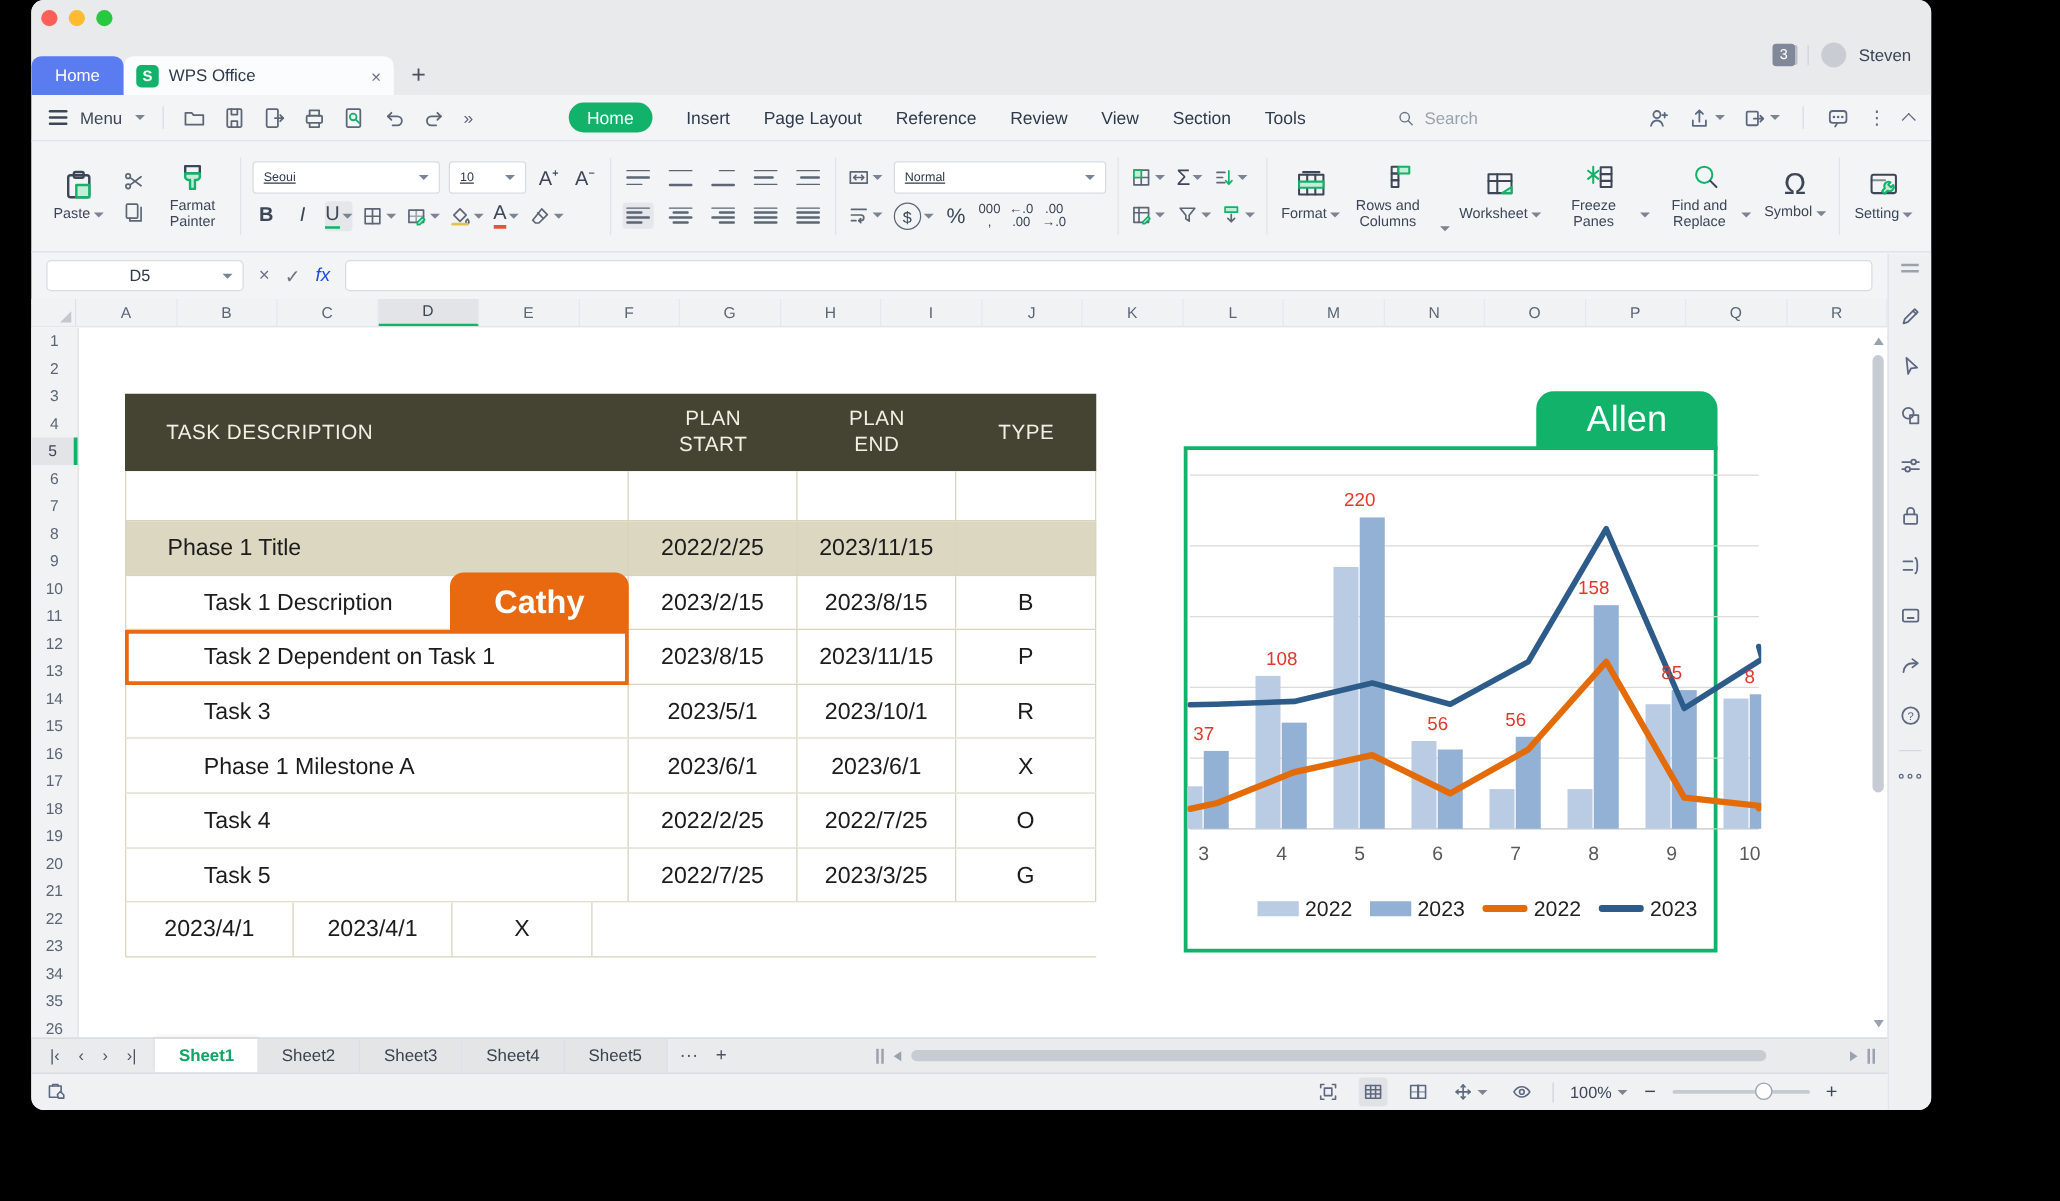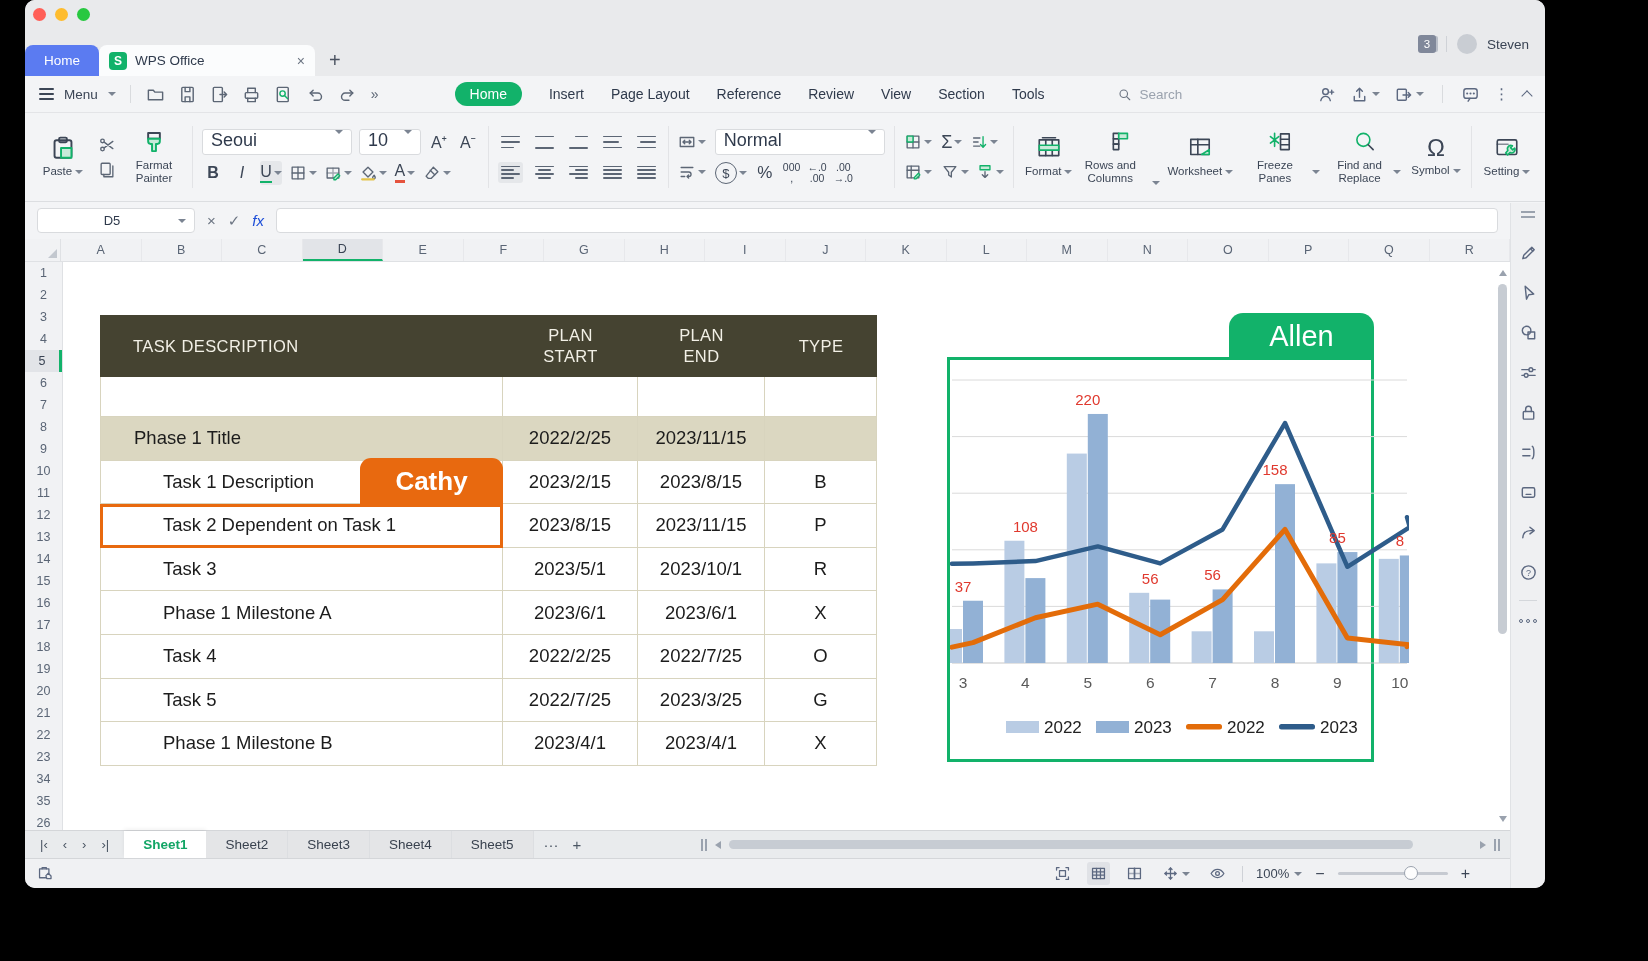--- a/index.html
+++ b/index.html
@@ -54,21 +54,21 @@
            padding:0 12px;gap:9px;border-bottom:1px solid #dcdee1;}
   .tdiv{width:1px;height:62px;background:#e2e3e6;}
   .bigbtn{display:flex;flex-direction:column;align-items:center;justify-content:center;gap:4px;
           color:#3c4656;font-size:11.5px;min-width:52px;text-align:center;line-height:1.15;}
   .bigbtn svg{width:26px;height:26px;}
   .stack2{display:flex;flex-direction:column;gap:7px;}
   .stack2 svg{width:18px;height:18px;color:#5c6675;}
   .rowpair{display:flex;flex-direction:column;gap:6px;}
   .trow1{display:flex;align-items:center;gap:7px;}
   .selbox{background:#fff;border:1px solid #d9dbde;border-radius:3px;height:26px;display:flex;
-          align-items:flex-start;padding:0 8px;font-size:18px;color:#2f3a4c;gap:6px;}
+          align-items:center;padding:0 8px;font-size:10px;color:#2f3a4c;gap:6px;text-decoration:underline;}
   .selbox .caret{margin-left:auto;}
   .fontsz{width:62px;}.fontnm{width:150px;}.stylenm{width:170px;}
   .tbt{font-size:16px;color:#3c4656;display:flex;align-items:center;justify-content:center;
        min-width:22px;height:24px;gap:2px;}
   .tbt svg{width:18px;height:18px;color:#5c6675;}
   .tbt .caret{border-top-width:4px;}
   .bold{font-weight:bold}.ital{font-style:italic}
   .uline{border-bottom:2.5px solid #12b26a;line-height:1;padding-bottom:1px;}
   .active-ic{background:#e5e7ea;border-radius:3px;}
   .fontA{color:#3c4656;border-bottom:3px solid #e5533d;line-height:1.05;}
@@ -821,21 +821,20 @@
               <div class="c-end">2022/7/25</div>
               <div class="c-type">O</div>
             </div>
             <div class="trow normal">
               <div class="c-desc task">Task 5</div>
               <div class="c-start">2022/7/25</div>
               <div class="c-end">2023/3/25</div>
               <div class="c-type">G</div>
             </div>
             <div class="trow normal">
-              <div class="c-desc task">Phase 1 Milestone B</div>
               <div class="c-start">2023/4/1</div>
               <div class="c-end">2023/4/1</div>
               <div class="c-type">X</div>
             </div>
           </div>
       <div class="cathy-tag" id="cathy-tag" style="top: 143.2px;">Cathy</div>
       <div class="selbox-orange" id="cathy-selection" style="top: 189.2px;"></div>
     </div>
 
     <div class="chartwrap">

